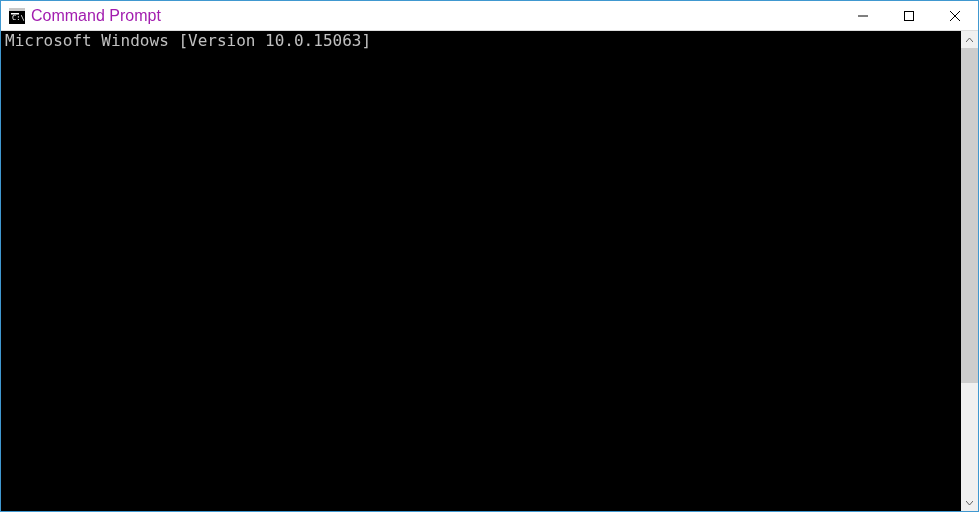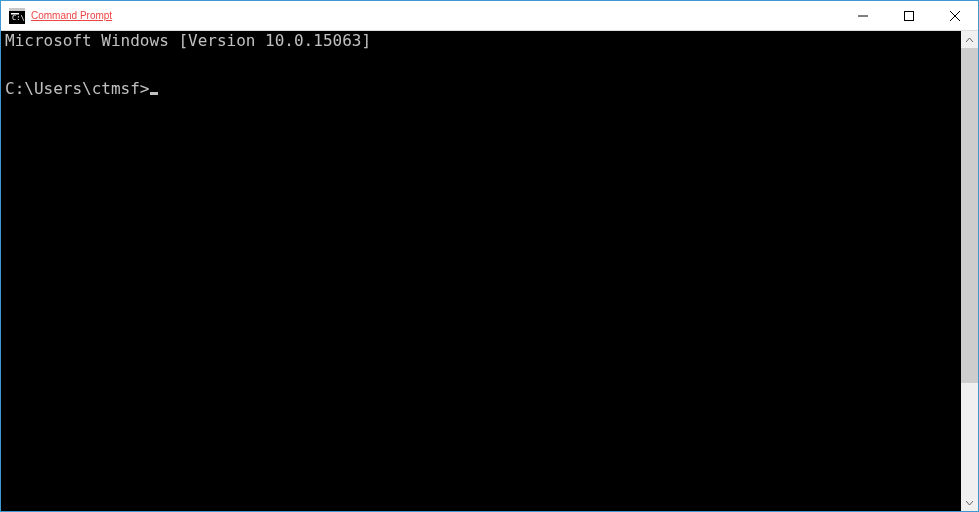--- a/index.html
+++ b/index.html
@@ -31,26 +31,25 @@
     user-select: none;
   }
   .titlebar-icon {
     width: 16px;
     height: 16px;
     margin-left: 8px;
     margin-right: 6px;
     flex-shrink: 0;
   }
   .titlebar-title {
-    font-size: 10px;
-    color: #ef4444;
+    font-size: 16px;
+    color: #a21caf;
     flex: 1;
     white-space: nowrap;
     overflow: hidden;
-    text-decoration: underline;
   }
   .window-controls {
     display: flex;
     height: 100%;
   }
   .win-btn {
     width: 46px;
     height: 100%;
     display: flex;
     align-items: center;
@@ -147,21 +146,21 @@
       <button class="win-btn close" aria-label="Close">
         <svg viewBox="0 0 10 10">
           <line x1="0" y1="0" x2="10" y2="10" stroke="#000" stroke-width="1"></line>
           <line x1="10" y1="0" x2="0" y2="10" stroke="#000" stroke-width="1"></line>
         </svg>
       </button>
     </div>
   </div>
 
   <div class="client-area">
-    <div class="terminal" id="terminal"><div>Microsoft Windows [Version 10.0.15063]</div><div>&nbsp;</div><div>&nbsp;</div><div>C:\Users\ctmsf&gt;<span class="cursor"></span></div></div>
+    <div class="terminal" id="terminal"><div>Microsoft Windows [Version 10.0.15063]</div><div>&nbsp;</div><div>&nbsp;</div></div>
     <div class="scrollbar">
       <div class="sb-btn">
         <svg viewBox="0 0 7 4">
             <polyline points="0,4 3.5,0 7,4" fill="none" stroke="#606060" stroke-width="1"></polyline>
           </svg>
       </div>
       <div class="sb-track">
         <div class="sb-thumb"></div>
       </div>
       <div class="sb-btn">

